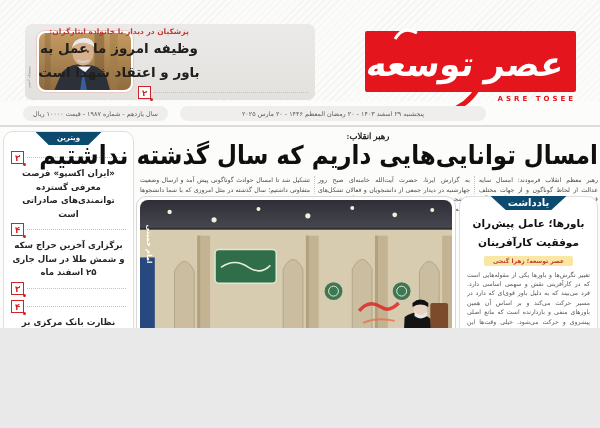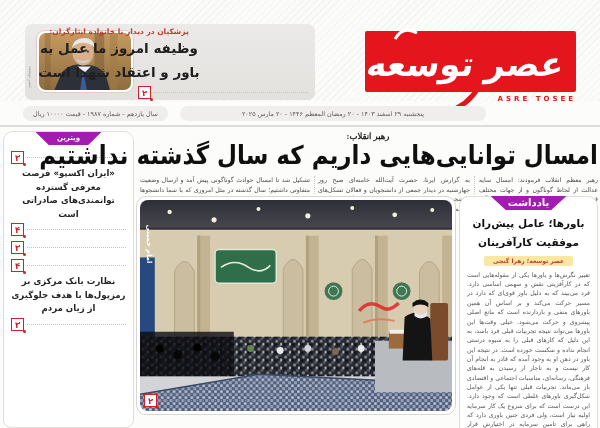--- a/index.html
+++ b/index.html
@@ -1,19 +1,19 @@
 <!DOCTYPE html>
 <html lang="fa" dir="rtl"><head>
 <meta charset="utf-8">
 <style>
   * { margin:0; padding:0; box-sizing:border-box; }
   html,body { background:#e9e9e9; }
   body { font-family:"DejaVu Sans", sans-serif; }
   #page {
-    position:relative; width:600px; height:428px; margin:0 auto;
+    position:relative; width:600px; height:328px; margin:0 auto;
     background:#fcfcfb; overflow:hidden; direction:rtl;
   }
   .abs { position:absolute; }
 
   
   .hdr-texture {
     left:0; top:0; width:600px; height:101px;
     background:repeating-linear-gradient(135deg,#fbfbfa 0 4px,#f4f3f1 4px 5px);
   }
   .top-panel {
@@ -68,21 +68,21 @@
   }
   .hdr-divider { left:0; top:125px; width:600px; height:2px; background:#dddcda; }
 
   
   .sidebar {
     left:3px; top:131px; width:131px; height:297px;
     background:#fff; border:1px solid #e1dfdd; border-radius:10px 10px 8px 8px;
     padding:2px 7px 0 7px;
   }
   .ribbon {
-    background:#a21caf; color:#fff; text-align:center;
+    background:#0c4a6e; color:#fff; text-align:center;
     clip-path:polygon(0 0,100% 0,80% 100%,20% 100%);
     font-weight:bold;
   }
   .sb-ribbon {
     width:66px; height:13px; margin:-2px auto 2px auto; font-size:7px; line-height:13px;
   }
   .sb-item { padding:2px 0 1px 0; }
   .sb-text {
     font-size:8.6px; line-height:1.58; font-weight:bold; color:#262626; text-align:center;
   }
@@ -202,20 +202,21 @@
 
     <div class="sb-item">
       <div class="sb-text">«ایران اکسپو» فرصت معرفی گسترده توانمندی‌های صادراتی است</div>
       <div class="numrow sb-num">
           <span class="numbox">۴</span>
           <span class="leader"></span>
         </div>
     </div>
 
     <div class="sb-item">
+      <div class="sb-text">برگزاری آخرین حراج سکه و شمش طلا در سال جاری ۲۵ اسفند ماه</div>
       <div class="numrow sb-num">
           <span class="numbox">۳</span>
           <span class="leader"></span>
         </div>
     </div>
 
     <div class="sb-item">
       <div class="numrow sb-num">
           <span class="numbox">۴</span>
           <span class="leader"></span>

